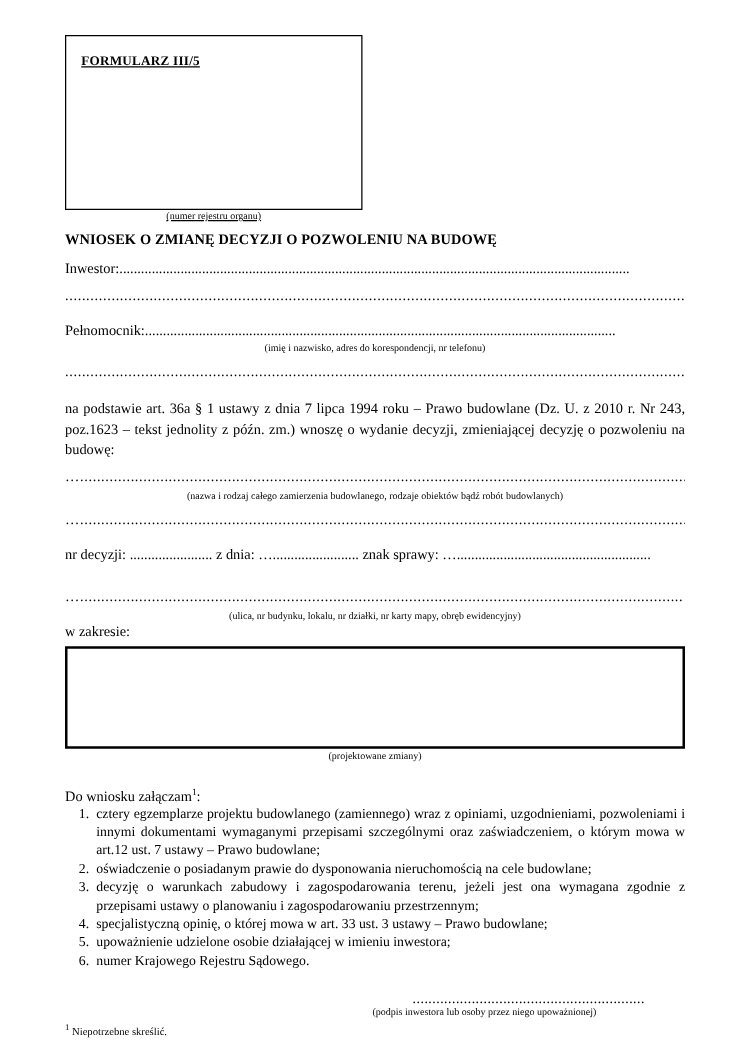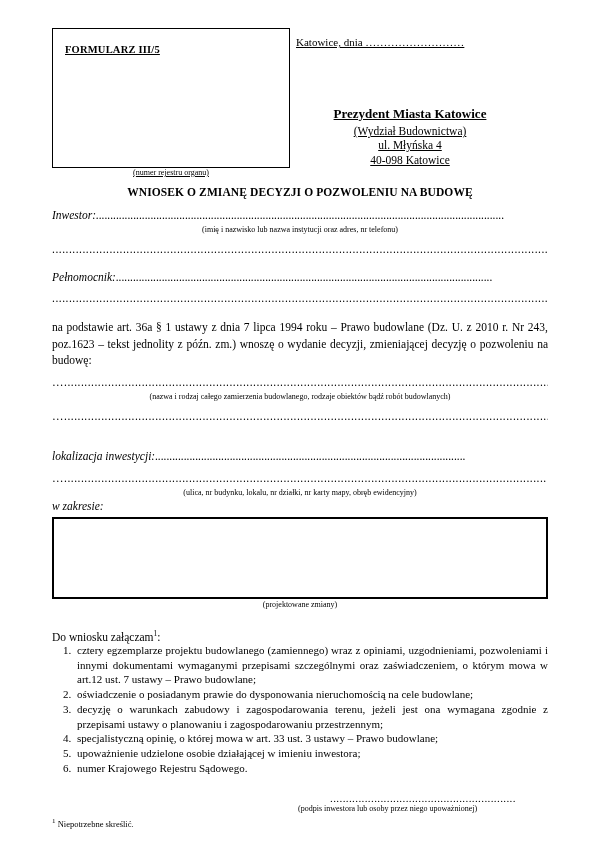--- a/index.html
+++ b/index.html
@@ -71,35 +71,33 @@
   }
   .registry-note {
     width: 238px;
     text-align: center;
     font-size: 8px;
     margin-top: 0;
   }
 
   
   .doc-title {
-    text-align: center;
     font-weight: bold;
     font-size: 11.5px;
     letter-spacing: .1px;
     margin-top: 9px;
     margin-bottom: 10px;
   }
 
   
   .line {
     font-size: 11.5px;
     line-height: 1.35;
     white-space: nowrap;
     overflow: hidden;
-    font-style: italic;
   }
   .dots-line {
     font-size: 11.5px;
     letter-spacing: .5px;
     overflow: hidden;
     white-space: nowrap;
     height: 15px;
   }
   .caption {
     text-align: center;
@@ -173,60 +171,58 @@
 <div class="page">
   <div class="content">
 
     <div class="header-row">
       <div>
         <div class="form-box">
           <span class="form-box-label">FORMULARZ III/5</span>
         </div>
         <div class="registry-note">(numer rejestru organu)</div>
       </div>
-      <div class="right-head">
-        <div class="katowice-dnia">Katowice, dnia ………………………</div>
-        <div class="addressee">Prezydent Miasta Katowice</div>
-        <div class="addr-line">(Wydział Budownictwa)</div>
-        <div class="addr-line">ul. Młyńska 4</div>
-        <div class="addr-line">40-098 Katowice</div>
-      </div>
     </div>
 
     <div class="doc-title">WNIOSEK O ZMIANĘ DECYZJI O POZWOLENIU NA BUDOWĘ</div>
 
     <div class="line">
       <span>Inwestor:</span><span>..............................................................................................................................................</span>
     </div>
-    <div class="caption">(imię i nazwisko lub nazwa instytucji oraz adres, nr telefonu)</div>
     <div class="gap-sm"></div>
     <div class="dots-line">....................................................................................................................................................................</div>
     <div class="gap-md"></div>
 
     <div class="line">
       <span>Pełnomocnik:</span><span>...................................................................................................................................</span>
     </div>
+    <div class="caption">(imię i nazwisko, adres do korespondencji, nr telefonu)</div>
     <div class="gap-sm"></div>
     <div class="dots-line">....................................................................................................................................................................</div>
     <div class="gap-md"></div>
 
     <div class="para">na podstawie art. 36a § 1 ustawy z dnia 7 lipca 1994 roku – Prawo budowlane (Dz. U. z 2010 r. Nr 243, poz.1623 – tekst jednolity z późn. zm.) wnoszę o wydanie decyzji, zmieniającej decyzję o pozwoleniu na budowę:</div>
     <div class="gap-sm"></div>
 
     <div class="dots-line">…...................................................................................................................................................</div>
     <div class="caption">(nazwa i rodzaj całego zamierzenia budowlanego, rodzaje obiektów bądź robót budowlanych)</div>
     <div class="gap-sm"></div>
     <div class="dots-line">….................................................................................................................................................</div>
     <div class="gap-md"></div>
 
-    <div class="gap-md"></div>
-
     <div class="line">
-      <span>lokalizacja inwestycji:</span><span>............................................................................................................</span>
-    </div>
+      <span>nr decyzji:</span>
+      <span>.......................</span>
+      <span>z dnia:</span>
+      <span>…........................</span>
+      <span>znak sprawy:</span>
+      <span>…......................................................</span>
+    </div>
+    <div class="gap-md"></div>
+
     <div class="gap-sm"></div>
     <div class="dots-line">…...............................................................................................................................................</div>
     <div class="caption">(ulica, nr budynku, lokalu, nr działki, nr karty mapy, obręb ewidencyjny)</div>
 
     <div class="line">w zakresie:</div>
     <div class="zakres-box"></div>
     <div class="caption">(projektowane zmiany)</div>
 
     <div class="attach-head">
       <span>Do wniosku załączam</span><sup>1</sup><span>:</span>

